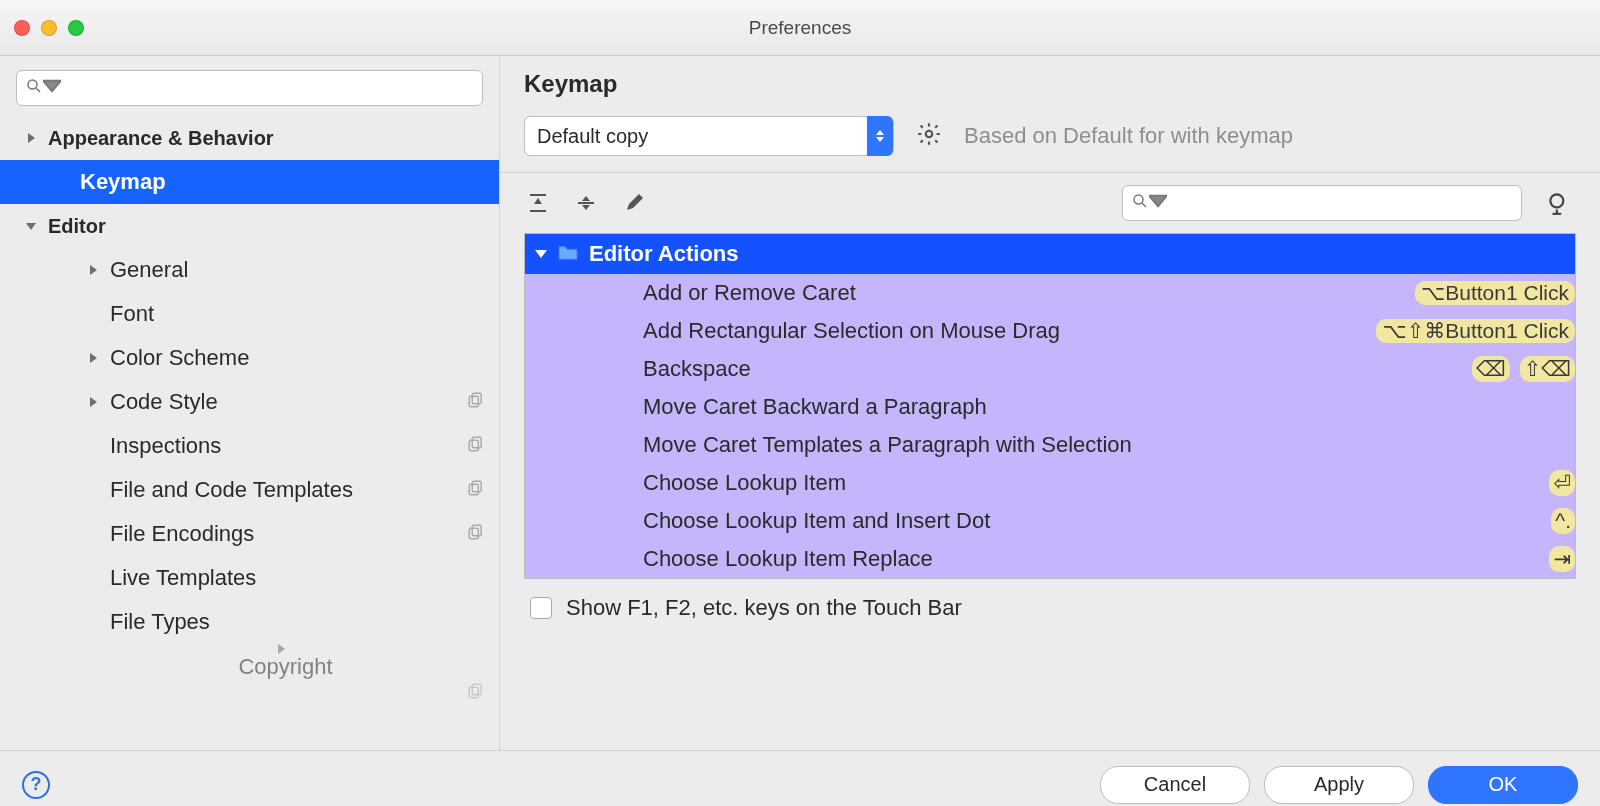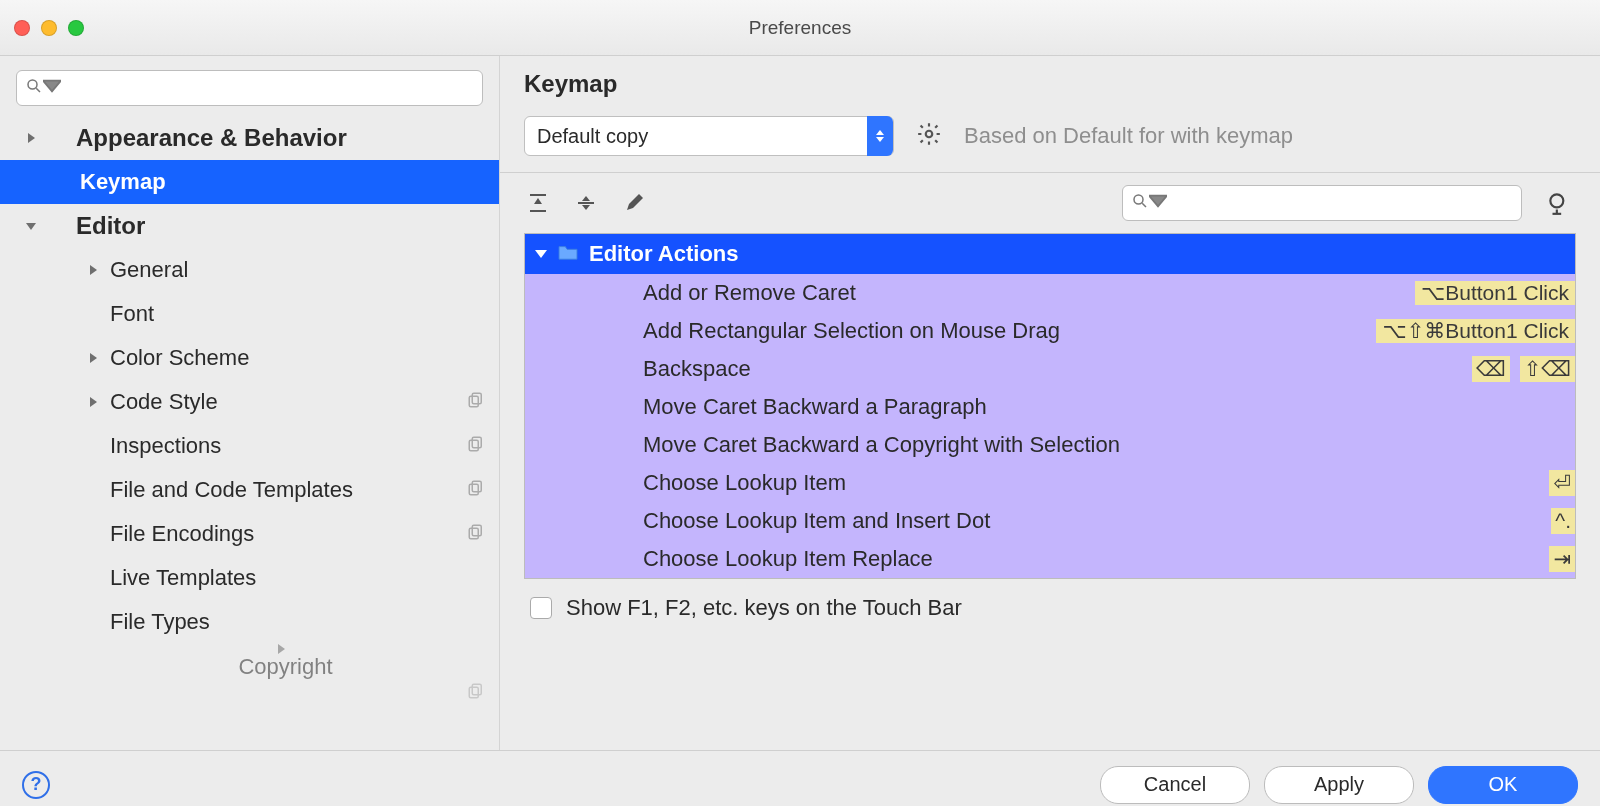--- a/index.html
+++ b/index.html
@@ -17,21 +17,21 @@
 
 .sidebar { width: 500px; background:#ececec; display:flex; flex-direction:column; border-right:1px solid #d4d4d4; overflow:hidden; }
 .searchwrap { padding: 14px 16px 10px 16px; }
 .searchbox { width:100%; height:36px; background:#fff; border:1px solid #bdbdbd; border-radius:6px; display:flex; align-items:center; padding:0 8px; }
 .searchbox svg { width:18px; height:18px; stroke:#777; fill:none; }
 .searchbox input { border:none; outline:none; font-size:18px; flex:1; margin-left:6px; background:transparent; }
 .dropcaret { width:10px; height:6px; }
 
 .tree { flex:1; overflow:auto; }
 .tree-row { display:flex; align-items:center; height:44px; padding-right:14px; position:relative; }
-.tree-row.lvl0 { padding-left:24px; font-weight:700; font-size:24px;gap:28px; }
+.tree-row.lvl0 { padding-left:24px; font-weight:700; font-size:20px; }
 .tree-row.lvl1 { padding-left:56px; font-weight:700; font-size:22px; }
 .tree-row.lvl2 { padding-left:86px; font-size:22px; }
 .tree-row .arrow { width:14px; margin-right:10px; display:flex; align-items:center; justify-content:center; }
 .tree-row .arrow svg { width:10px; height:10px; fill:#6f6f6f; }
 .tree-row.selected { background:#1663ff; color:#fff; }
 .tree-row .tail-icon { margin-left:auto; opacity:.55; }
 
 
 .content { flex:1; display:flex; flex-direction:column; background:#ececec; }
 .content-header { padding: 14px 24px 18px 24px; font-size:24px; font-weight:700; }
@@ -51,21 +51,21 @@
 .content .searchbox2 { width:400px; height:36px; background:#fff; border:1px solid #bdbdbd; border-radius:6px; display:flex; align-items:center; padding:0 8px; }
 .content .searchbox2 svg { width:18px; height:18px; stroke:#777; fill:none; }
 .content .searchbox2 input { border:none; outline:none; font-size:18px; flex:1; margin-left:6px; background:transparent; }
 .find-action { width:34px; display:flex; align-items:center; justify-content:center; }
 
 .listwrap { margin: 0 24px 12px 24px; border:1px solid #bcbcbc; background:#c4b5fd; height: 346px; overflow:auto; }
 .list-header { height:40px; background:#1552ff; color:#fff; display:flex; align-items:center; padding-left:10px; gap:10px; font-size:22px; font-weight:700; }
 .list-header .tri { width:0; height:0; border-left:6px solid transparent; border-right:6px solid transparent; border-top:8px solid #fff; }
 .list-row { height:38px; display:flex; align-items:center; padding-left:118px; padding-right:0; font-size:22px; }
 .list-row .short { margin-left:auto; display:flex; gap:10px; }
-.badge { background:#f2e7a0; padding:0px 6px; font-size:21px; color:#3a3a3a; border-radius:0; display:inline-flex; align-items:center; }
+.badge { background:#f2e7a0; padding:0px 6px; font-size:21px; color:#3a3a3a; border-radius:10px; display:inline-flex; align-items:center; }
 .badge.small { padding:1px 4px; }
 
 .checkrow { display:flex; align-items:center; gap:14px; padding: 4px 24px 0 30px; font-size:22px; }
 .checkbox { width:22px; height:22px; border:1px solid #aaa; border-radius:4px; background:#fff; }
 
 
 .footer { height:68px; border-top:1px solid #cfcfcf; display:flex; align-items:center; padding:0 22px; background:#ececec; }
 .help { width:28px; height:28px; border:2px solid #2f6fe8; border-radius:50%; color:#2f6fe8; font-weight:700; display:flex; align-items:center; justify-content:center; font-size:18px; }
 .footer .spacer { flex:1; }
 .btn { height:38px; min-width:150px; border:1px solid #bcbcbc; border-radius:18px; background:#fff; font-size:20px; display:flex; align-items:center; justify-content:center; margin-left:14px; }
@@ -299,21 +299,21 @@
             <span class="short">
               <span class="badge small">⌫</span>
               <span class="badge small">⇧⌫</span>
             </span>
           </div>
           <div class="list-row">
             <span>Move Caret Backward a Paragraph</span>
             <span class="short"></span>
           </div>
           <div class="list-row">
-            <span>Move Caret Backward a Copyright with Selection</span>
+            <span>Move Caret Templates a Paragraph with Selection</span>
             <span class="short"></span>
           </div>
           <div class="list-row">
             <span>Choose Lookup Item</span>
             <span class="short">
               <span class="badge small">⏎</span>
             </span>
           </div>
           <div class="list-row">
             <span>Choose Lookup Item and Insert Dot</span>

